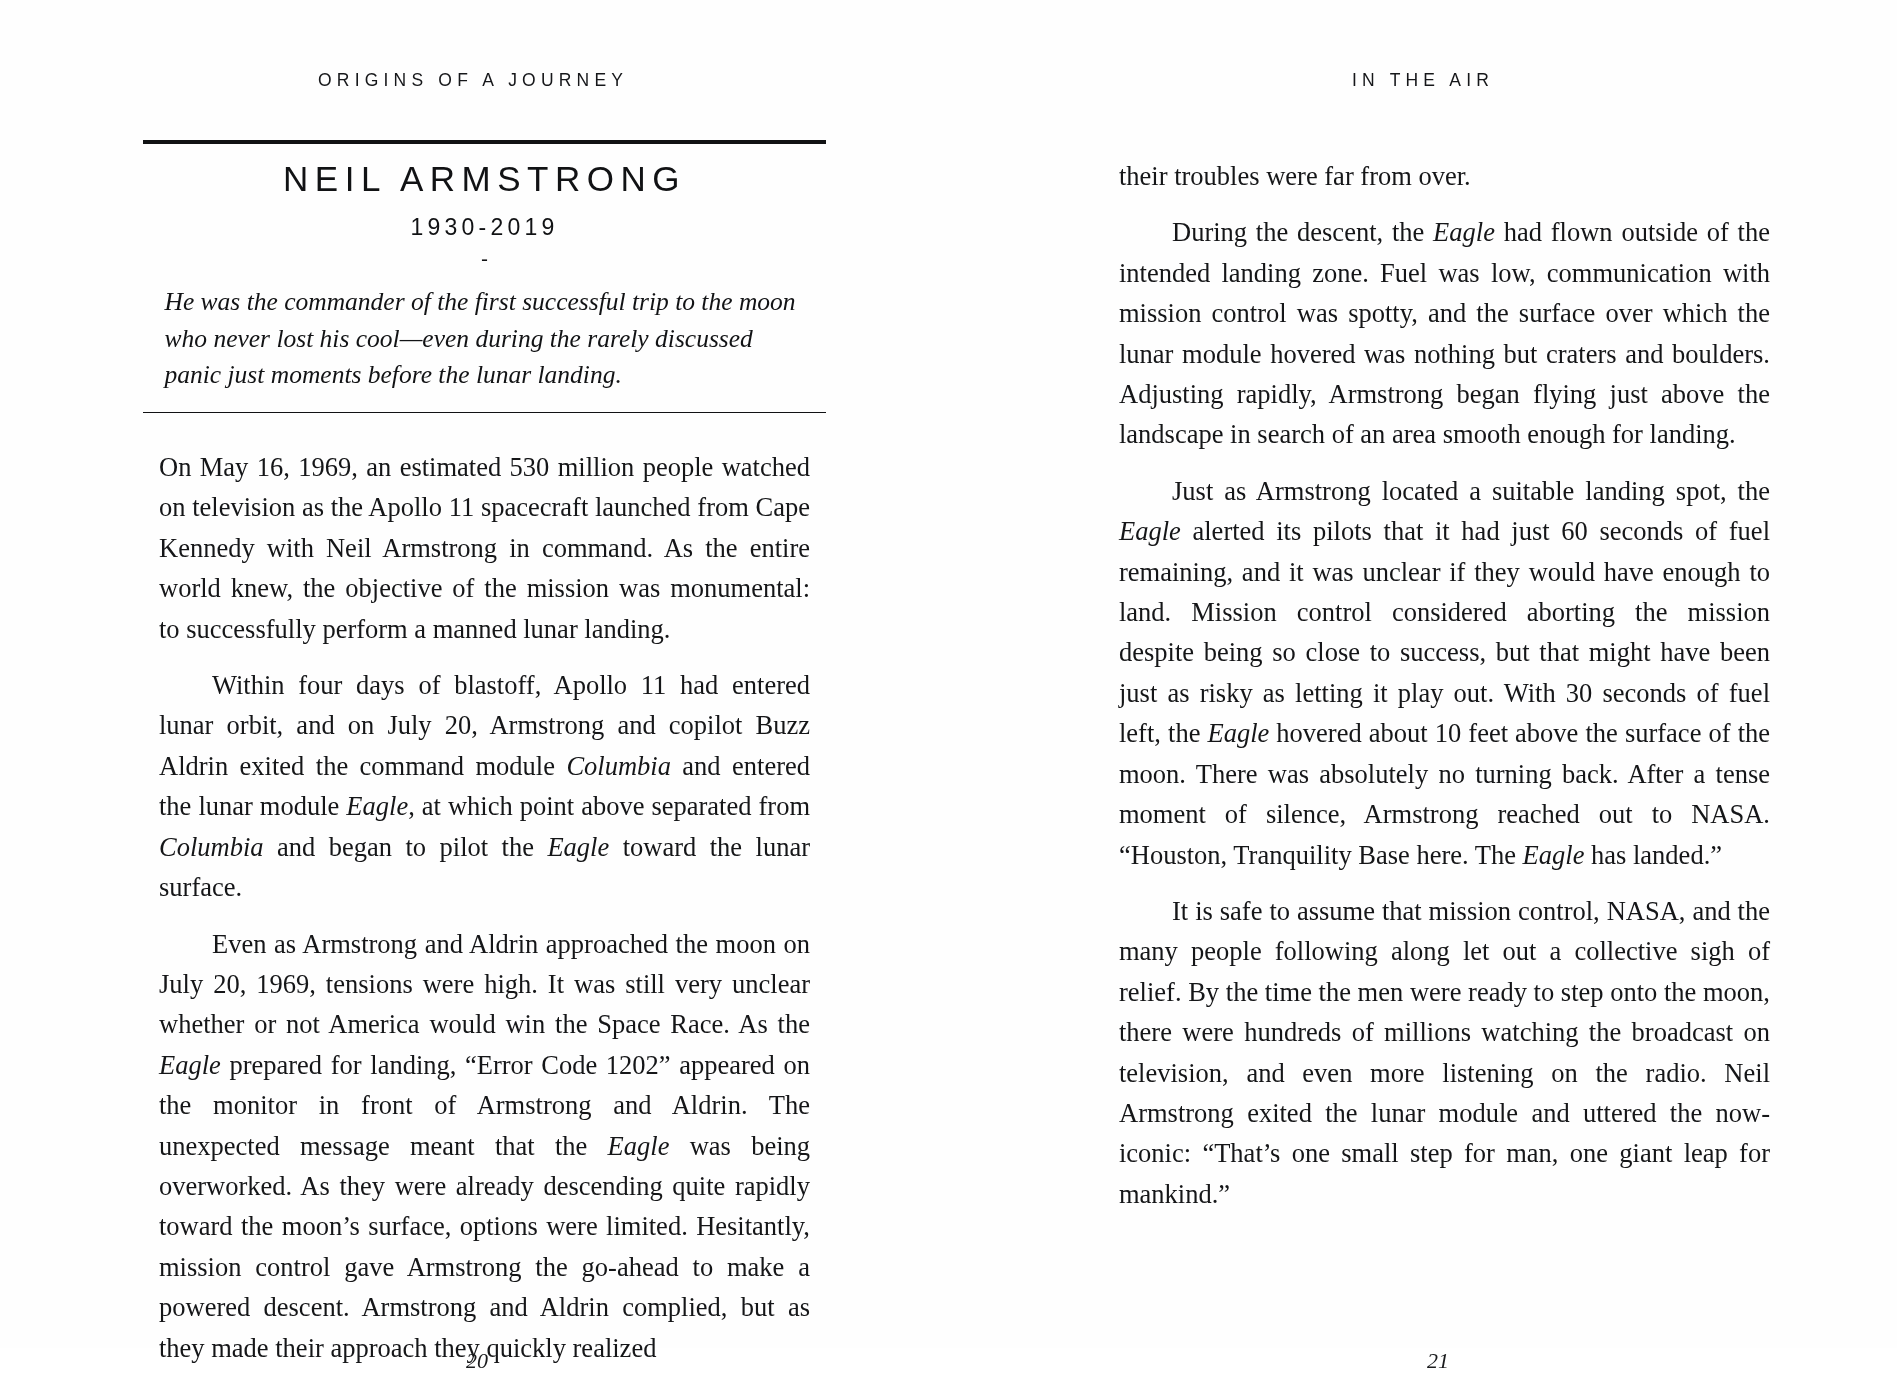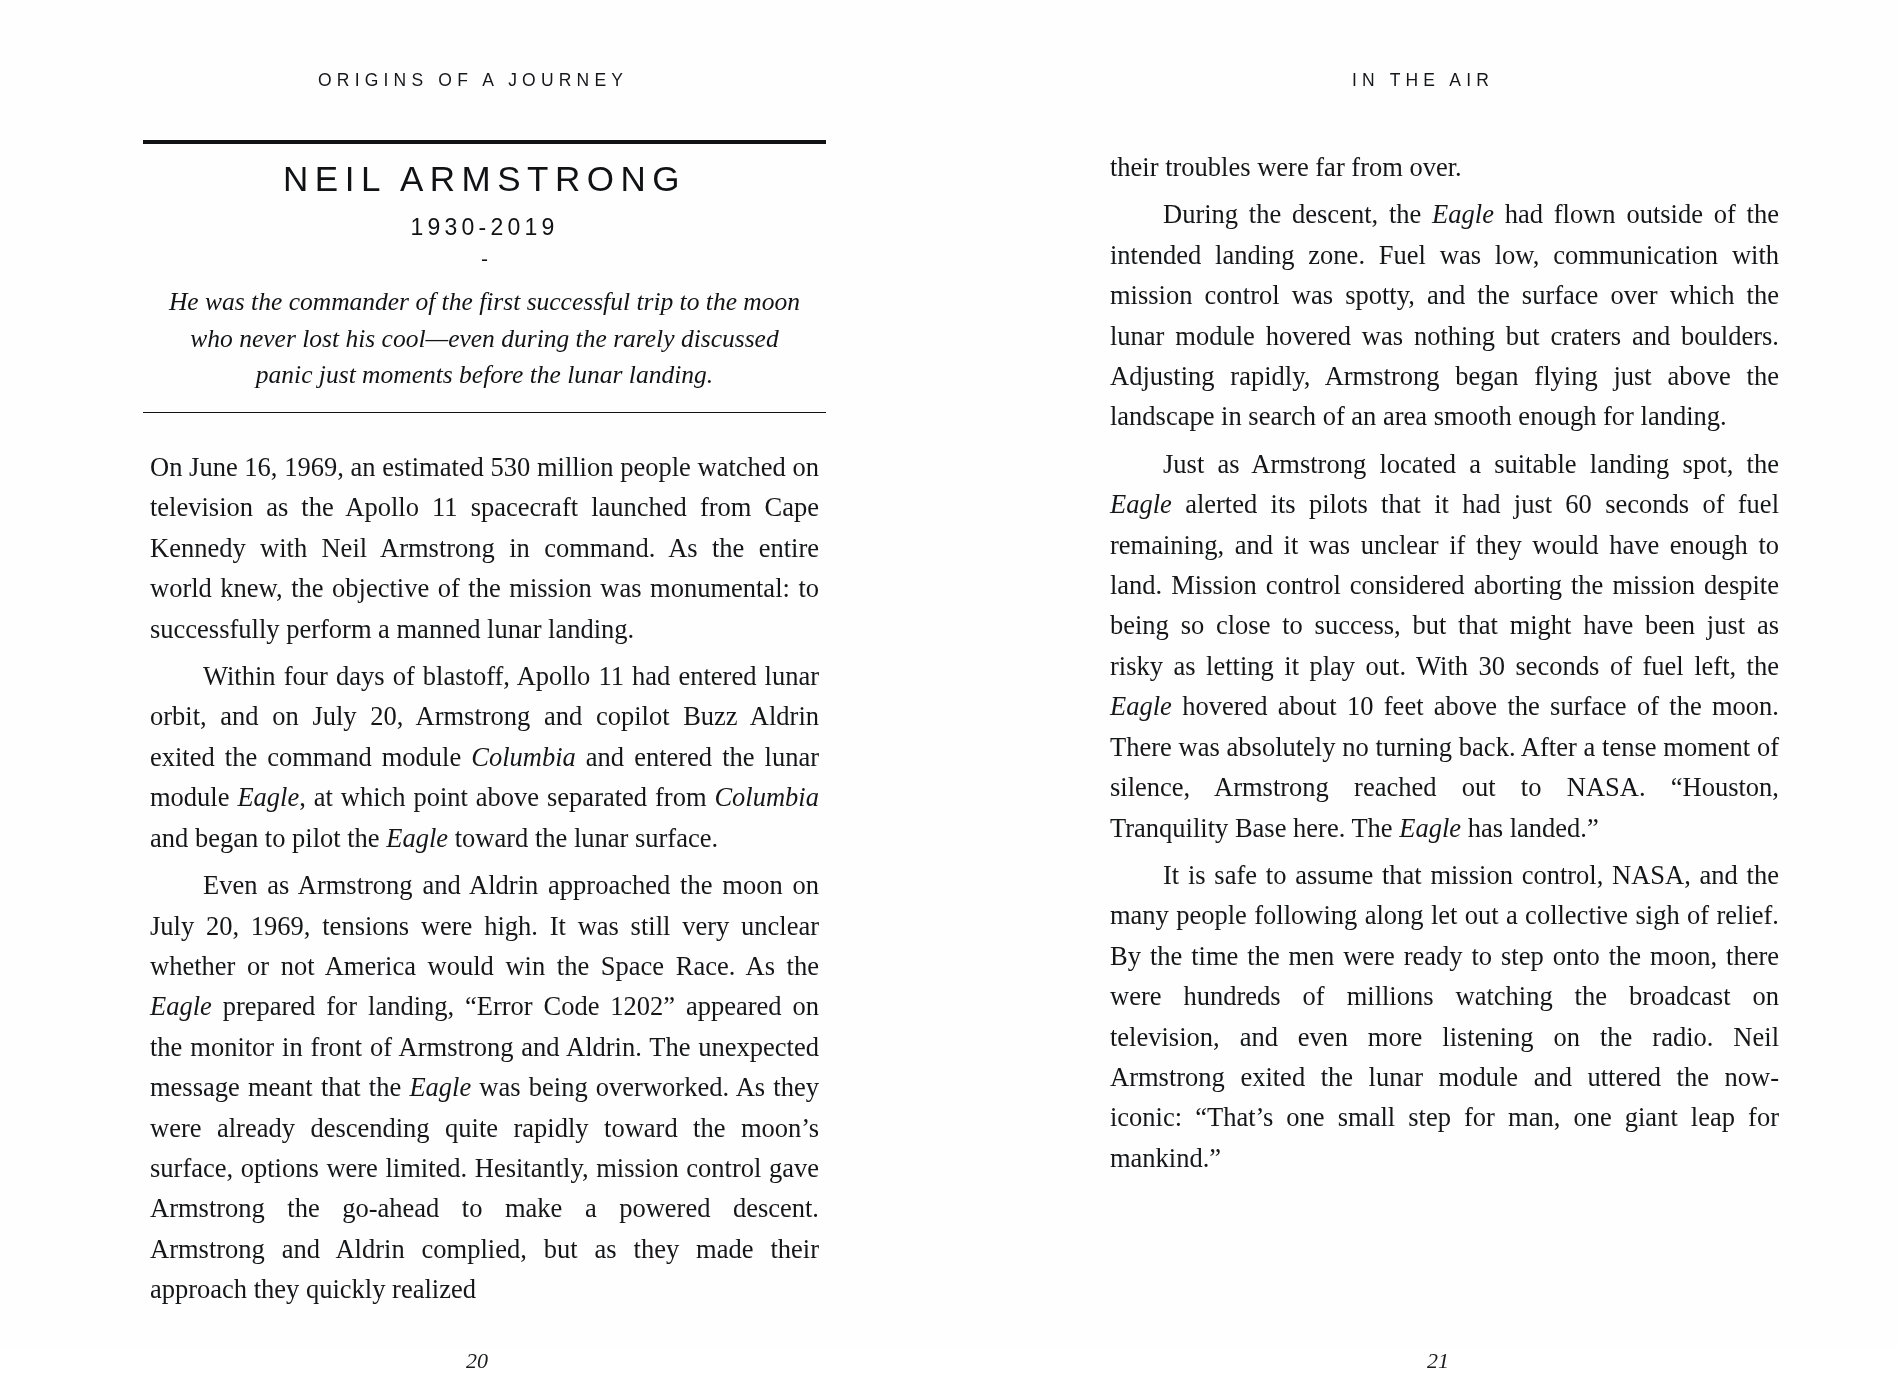--- a/index.html
+++ b/index.html
@@ -88,33 +88,33 @@
     line-height: 1.1;
   }
   .epigraph {
     font-family: "Liberation Serif", serif;
     font-style: italic;
     font-size: 25.5px;
     line-height: 1.44;
     color: #121315;
     margin: 14px auto 0 auto;
     width: 640px;
-    text-align: center;
+    text-align: left;
   }
 
   
   .body-text {
     margin-top: 34px;
   }
   .body-text p {
     font-family: "Liberation Serif", serif;
     font-size: 26.5px;
     line-height: 1.525;
     color: #151618;
-    margin: 7px;
+    margin: 16px;
     text-align: justify;
     text-justify: inter-word;
     hyphens: none;
   }
   .body-text p + p {
     text-indent: 2.0em;
   }
   .body-text p.no-indent { text-indent: 0; }
   .body-text p em { }
 
@@ -147,21 +147,21 @@
     <div class="title-block">
       <div class="person-name">NEIL ARMSTRONG</div>
       <div class="person-years">1930-2019</div>
       <div class="divider-dash">-</div>
       <div class="epigraph">He was the commander of the first successful trip to the moon who never lost his cool—even during the rarely discussed panic just moments before the lunar landing.</div>
     </div>
 
     <div class="rule thin"></div>
 
     <div class="body-text">
-        <p class="no-indent"><span>On June 16, 1969, an estimated 530 million people watched on television as the Apollo 11 spacecraft launched from Cape Kennedy with Neil Armstrong in command. As the entire world knew, the objective of the mission was monumental: to successfully perform a manned lunar landing.</span></p>
+        <p class="no-indent"><span>On May 16, 1969, an estimated 530 million people watched on television as the Apollo 11 spacecraft launched from Cape Kennedy with Neil Armstrong in command. As the entire world knew, the objective of the mission was monumental: to successfully perform a manned lunar landing.</span></p>
         <p><span>Within four days of blastoff, Apollo 11 had entered lunar orbit, and on July 20, Armstrong and copilot Buzz Aldrin exited the command module </span><em>Columbia</em><span> and entered the lunar module </span><em>Eagle</em><span>, at which point above separated from </span><em>Columbia</em><span> and began to pilot the </span><em>Eagle</em><span> toward the lunar surface.</span></p>
         <p><span>Even as Armstrong and Aldrin approached the moon on July 20, 1969, tensions were high. It was still very unclear whether or not America would win the Space Race. As the </span><em>Eagle</em><span> prepared for landing, “Error Code 1202” appeared on the monitor in front of Armstrong and Aldrin. The unexpected message meant that the </span><em>Eagle</em><span> was being overworked. As they were already descending quite rapidly toward the moon’s surface, options were limited. Hesitantly, mission control gave Armstrong the go-ahead to make a powered descent. Armstrong and Aldrin complied, but as they made their approach they quickly realized</span></p>
       </div>
   </div>
 
   <div class="column right">
     <div class="body-text">
         <p class="no-indent"><span>their troubles were far from over.</span></p>
         <p><span>During the descent, the </span><em>Eagle</em><span> had flown outside of the intended landing zone. Fuel was low, communication with mission control was spotty, and the surface over which the lunar module hovered was nothing but craters and boulders. Adjusting rapidly, Armstrong began flying just above the landscape in search of an area smooth enough for landing.</span></p>
         <p><span>Just as Armstrong located a suitable landing spot, the </span><em>Eagle</em><span> alerted its pilots that it had just 60 seconds of fuel remaining, and it was unclear if they would have enough to land. Mission control considered aborting the mission despite being so close to success, but that might have been just as risky as letting it play out. With 30 seconds of fuel left, the </span><em>Eagle</em><span> hovered about 10 feet above the surface of the moon. There was absolutely no turning back. After a tense moment of silence, Armstrong reached out to NASA. “Houston, Tranquility Base here. The </span><em>Eagle</em><span> has landed.”</span></p>

